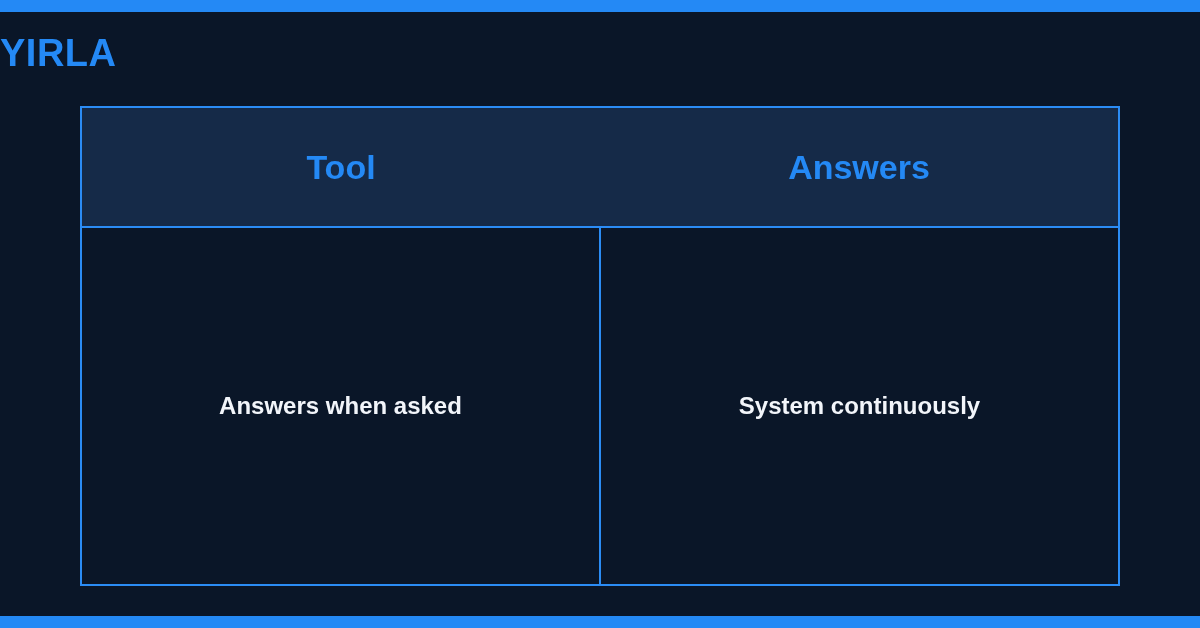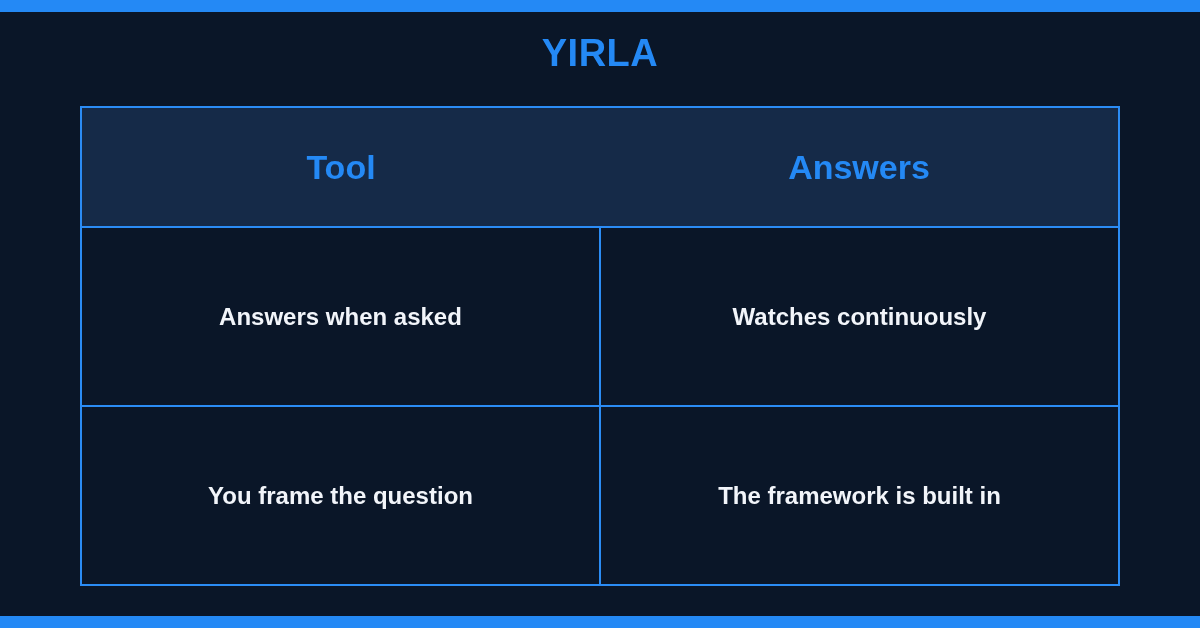--- a/index.html
+++ b/index.html
@@ -31,21 +31,20 @@
     width: 1200px;
     height: 604px;
     box-sizing: border-box;
   }
 
   .page-title {
     position: absolute;
     top: 22px;
     left: 0;
     width: 1200px;
-    text-align: center;
     font-size: 38px;
     font-weight: bold;
     color: #2489f5;
     letter-spacing: 0.5px;
     line-height: 1;
   }
 
   .comparison-table {
     position: absolute;
     left: 80px;
@@ -100,24 +99,20 @@
   <table class="comparison-table">
     <thead>
       <tr>
         <th>Tool</th>
         <th>Answers</th>
       </tr>
     </thead>
     <tbody>
       <tr>
         <td class="col-left">Answers when asked</td>
-        <td class="col-right">Watches continuously</td>
-      </tr>
-      <tr>
-        <td class="col-left">You frame the question</td>
-        <td class="col-right">The framework is built in</td>
+        <td class="col-right">System continuously</td>
       </tr>
     </tbody>
   </table>
 
 </div>
 
 <div class="accent-bar bottom"></div>
 
 </body></html>

